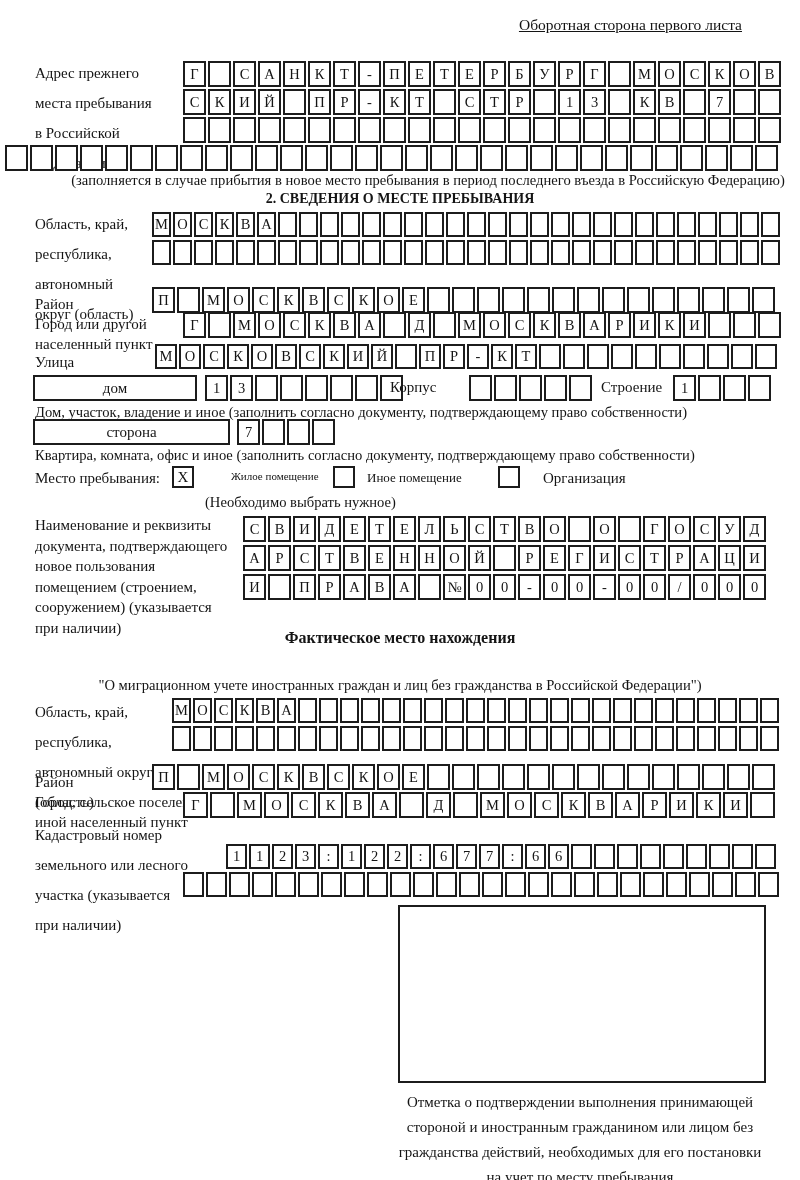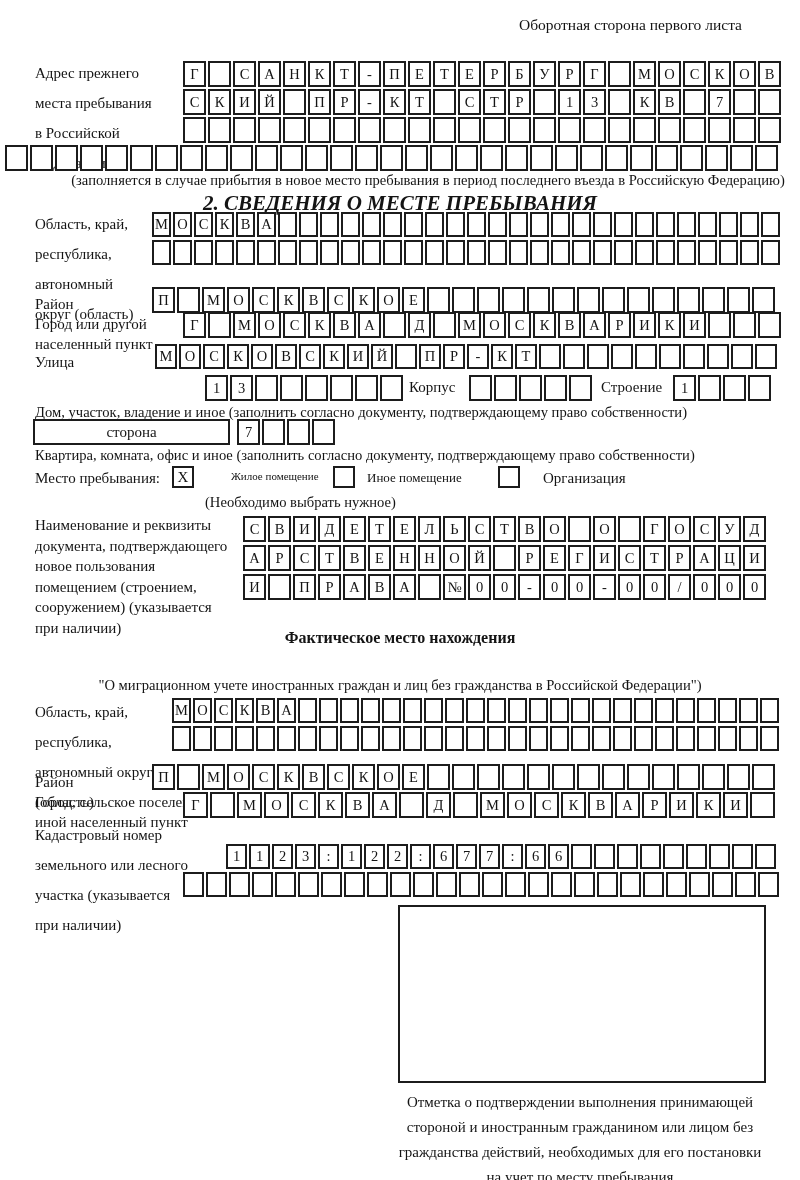--- a/index.html
+++ b/index.html
@@ -25,21 +25,21 @@
   .chk{position:absolute;box-sizing:border-box;width:22px;height:22px;border:2px solid #1c1c1c;
        display:flex;align-items:center;justify-content:center;font-size:15px;background:#fff;}
   .stamp{position:absolute;box-sizing:border-box;border:2px solid #1c1c1c;background:#fff;}
   .stampnote{position:absolute;font-size:15px;line-height:25px;text-align:center;white-space:pre-line;}
 </style>
 </head>
 <body>
 
 <div class="page">
 
-  <div class="abs" style="top:16px;right:58px;font-size:15.5px;">Оборотная сторона первого листа</div>
+  <div class="abs" style="top:16px;right:58px;font-size:15.5px;text-decoration:underline;">Оборотная сторона первого листа</div>
 
   <div class="lbl" style="left:35px;top:58px;">Адрес прежнего
 места пребывания
 в Российской
 Федерации</div>
   <div class="row c-lg" style="left:183px;top:61px;">
       <span class="cell">Г</span>
       <span class="cell"></span>
       <span class="cell">С</span>
       <span class="cell">А</span>
@@ -144,21 +144,21 @@
       <span class="cell"></span>
       <span class="cell"></span>
       <span class="cell"></span>
       <span class="cell"></span>
       <span class="cell"></span>
       <span class="cell"></span>
       <span class="cell"></span>
     </div>
   <div class="note ctr" style="top:172px;margin-left:28px;">(заполняется в случае прибытия в новое место пребывания в период последнего въезда в Российскую Федерацию)</div>
 
-  <div class="ctr b" style="top:191px;font-size:21px;font-style:italic;">2. СВЕДЕНИЯ О МЕСТЕ ПРЕБЫВАНИЯ</div>
+  <div class="ctr b" style="top:191px;font-size:14px;">2. СВЕДЕНИЯ О МЕСТЕ ПРЕБЫВАНИЯ</div>
 
   <div class="lbl" style="left:35px;top:209px;">Область, край,
 республика,
 автономный
 округ (область)</div>
   <div class="row c-sm" style="left:152px;top:212px;">
       <span class="cell">М</span>
       <span class="cell">О</span>
       <span class="cell">С</span>
       <span class="cell">К</span>
@@ -303,31 +303,32 @@
       <span class="cell"></span>
       <span class="cell"></span>
       <span class="cell"></span>
       <span class="cell"></span>
       <span class="cell"></span>
       <span class="cell"></span>
       <span class="cell"></span>
       <span class="cell"></span>
     </div>
 
+  <div class="vbox" style="left:33px;top:375px;width:164px;">дом</div>
   <div class="row c-lg" style="left:205px;top:375px;">
       <span class="cell">1</span>
       <span class="cell">3</span>
       <span class="cell"></span>
       <span class="cell"></span>
       <span class="cell"></span>
       <span class="cell"></span>
       <span class="cell"></span>
       <span class="cell"></span>
     </div>
-  <div class="abs" style="left:409px;top:379px;font-size:15px;">Корпус</div>
+  <div class="abs" style="left:390px;top:379px;font-size:15px;">Корпус</div>
   <div class="row c-lg" style="left:469px;top:375px;">
       <span class="cell"></span>
       <span class="cell"></span>
       <span class="cell"></span>
       <span class="cell"></span>
       <span class="cell"></span>
     </div>
   <div class="abs" style="left:601px;top:379px;font-size:15px;">Строение</div>
   <div class="row c-lg" style="left:673px;top:375px;">
       <span class="cell">1</span>

